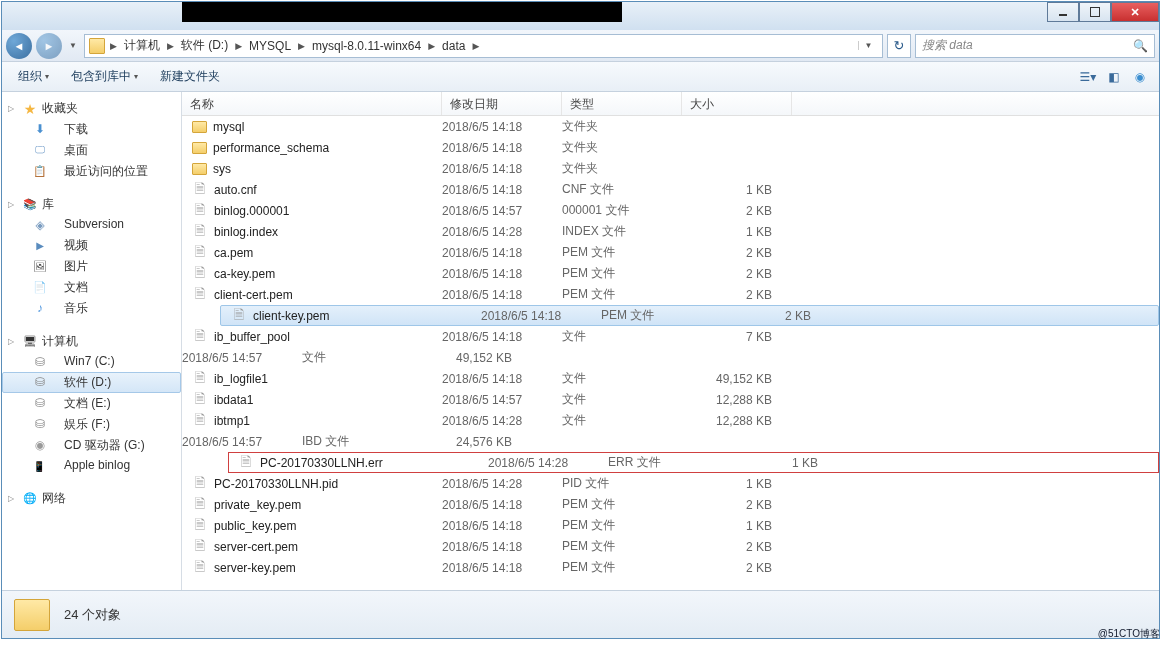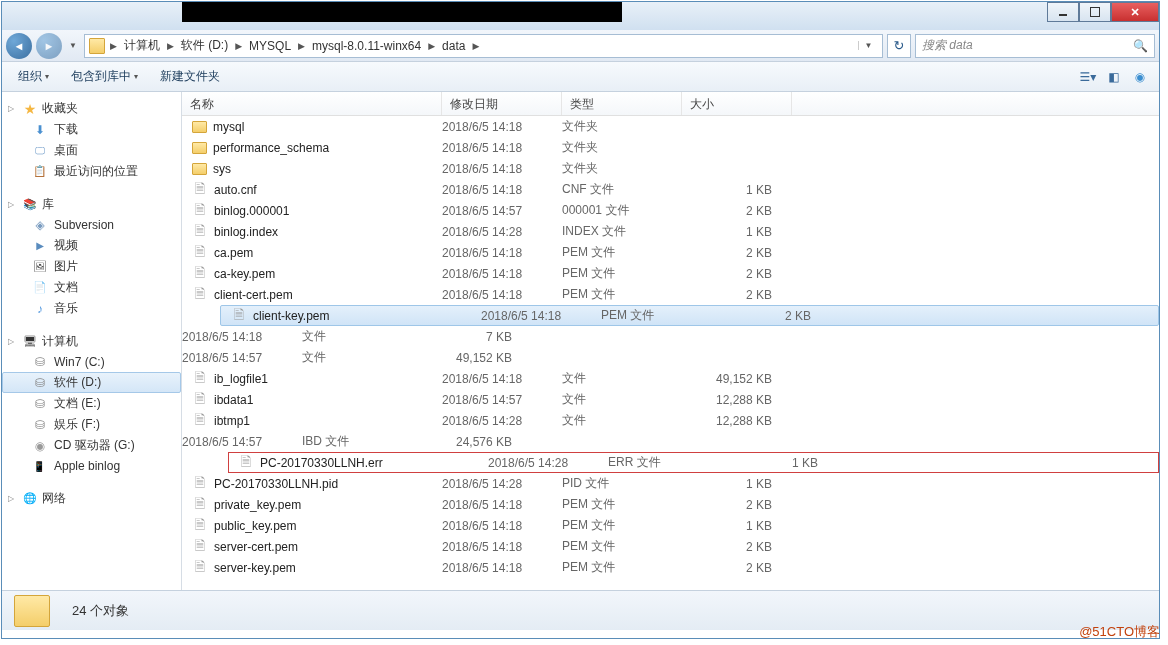--- a/index.html
+++ b/index.html
@@ -35,21 +35,21 @@
 .tb-right { margin-left: auto; display: flex; gap: 4px; }
 .tb-icon { width: 22px; height: 20px; border: 1px solid transparent; display: flex; align-items: center; justify-content: center; cursor: pointer; color: #3a6a9a; }
 
 .body { display: flex; height: calc(100% - 28px - 32px - 30px - 48px); }
 
 .sidebar { width: 180px; background: #fff; border-right: 1px solid #d6dde5; overflow-y: auto; padding: 6px 0; font-size: 12px; }
 .side-group { margin-bottom: 12px; }
 .side-head { display: flex; align-items: center; gap: 4px; padding: 2px 6px; color: #333; cursor: pointer; }
 .side-head .exp { font-size: 8px; color: #888; width: 10px; }
 .side-head .ico { width: 16px; height: 16px; display: flex; align-items: center; justify-content: center; font-size: 14px; }
-.side-item { display: flex; align-items: center; gap: 6px; padding: 2px 6px 2px 30px; cursor: pointer; color: #333; }
+.side-item { display: flex; gap: 16px; padding: 2px 6px 2px 30px; cursor: pointer; color: #333; }
 .side-item .ico { width: 16px; height: 16px; display: flex; align-items: center; justify-content: center; font-size: 12px; }
 .side-item.selected { background: linear-gradient(#e8f2fb, #d4e6f7); border: 1px solid #a5c8e8; border-radius: 2px; padding: 1px 5px 1px 29px; }
 .ico.fav::before { content: "★"; color: #f5b742; }
 .ico.dl::before { content: "⬇"; color: #4a90d0; }
 .ico.desk::before { content: "🖵"; color: #5a8cc0; font-size: 10px; }
 .ico.recent::before { content: "📋"; color: #888; font-size: 11px; }
 .ico.lib::before { content: "📚"; color: #6a9cc8; font-size: 11px; }
 .ico.svn::before { content: "◈"; color: #7a9cc0; }
 .ico.vid::before { content: "▶"; color: #5a8cbe; font-size: 10px; }
 .ico.pic::before { content: "🖼"; font-size: 11px; }
@@ -73,24 +73,24 @@
 .file-row.selected { background: linear-gradient(#e4f0fb, #d0e4f7); border: 1px solid #9ec6e8; border-radius: 2px; margin-left: 38px; }
 .file-row.highlighted { outline: 1px solid #d04040; outline-offset: -1px; margin-left: 46px; }
 .fr-name { width: 260px; padding-left: 10px; display: flex; align-items: center; gap: 6px; color: #222; }
 .fr-date { width: 120px; color: #666; }
 .fr-type { width: 120px; color: #666; }
 .fr-size { width: 110px; color: #666; text-align: right; padding-right: 20px; }
 .f-ico { width: 16px; height: 16px; display: flex; align-items: center; justify-content: center; }
 .f-ico.folder { background: linear-gradient(#ffe9a6, #f4ce6a); border: 1px solid #d4a53a; border-radius: 1px; width: 15px; height: 12px; }
 .f-ico.file::before { content: "🗎"; color: #999; font-size: 13px; }
 
-.status-bar { height: 40px; background: linear-gradient(#f2f6fb, #e4ecf4); border-top: 1px solid #c5d1de; display: flex; align-items: center; padding: 0 12px; gap: 22px; font-size: 13px; color: #333; }
+.status-bar { height: 48px; background: linear-gradient(#f2f6fb, #e4ecf4); border-top: 1px solid #c5d1de; display: flex; align-items: center; padding: 0 12px; gap: 14px; font-size: 13px; color: #333; }
 .status-ico { width: 36px; height: 32px; background: linear-gradient(#ffe9a6, #f4ce6a); border: 1px solid #d4a53a; border-radius: 2px; }
 
-.watermark { position: absolute; right: 8px; bottom: 4px; color: #c2410c; font-size: 13px; }
+.watermark { position: absolute; right: 8px; bottom: 4px; color: #0f172a; font-size: 10px; }
 </style>
 </head>
 <body>
 
 <div class="window">
 
   <div class="title-bar">
     <div class="title-obscured"></div>
     <div class="win-controls">
       <div class="win-btn min"></div>
@@ -321,20 +321,24 @@
           <div class="file-row selected">
             <div class="fr-name">
               <span class="f-ico file"></span>
               <span>client-key.pem</span>
             </div>
             <div class="fr-date">2018/6/5 14:18</div>
             <div class="fr-type">PEM 文件</div>
             <div class="fr-size">2 KB</div>
           </div>
           <div class="file-row">
+            <div class="fr-name">
+              <span class="f-ico file"></span>
+              <span>ib_buffer_pool</span>
+            </div>
             <div class="fr-date">2018/6/5 14:18</div>
             <div class="fr-type">文件</div>
             <div class="fr-size">7 KB</div>
           </div>
           <div class="file-row">
             <div class="fr-date">2018/6/5 14:57</div>
             <div class="fr-type">文件</div>
             <div class="fr-size">49,152 KB</div>
           </div>
           <div class="file-row">

